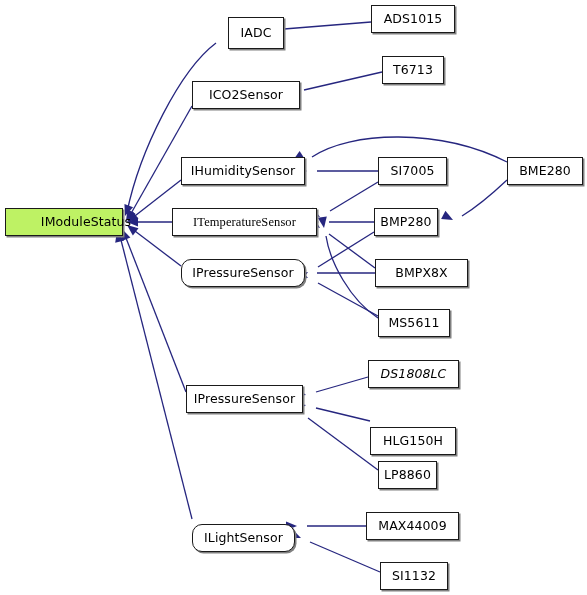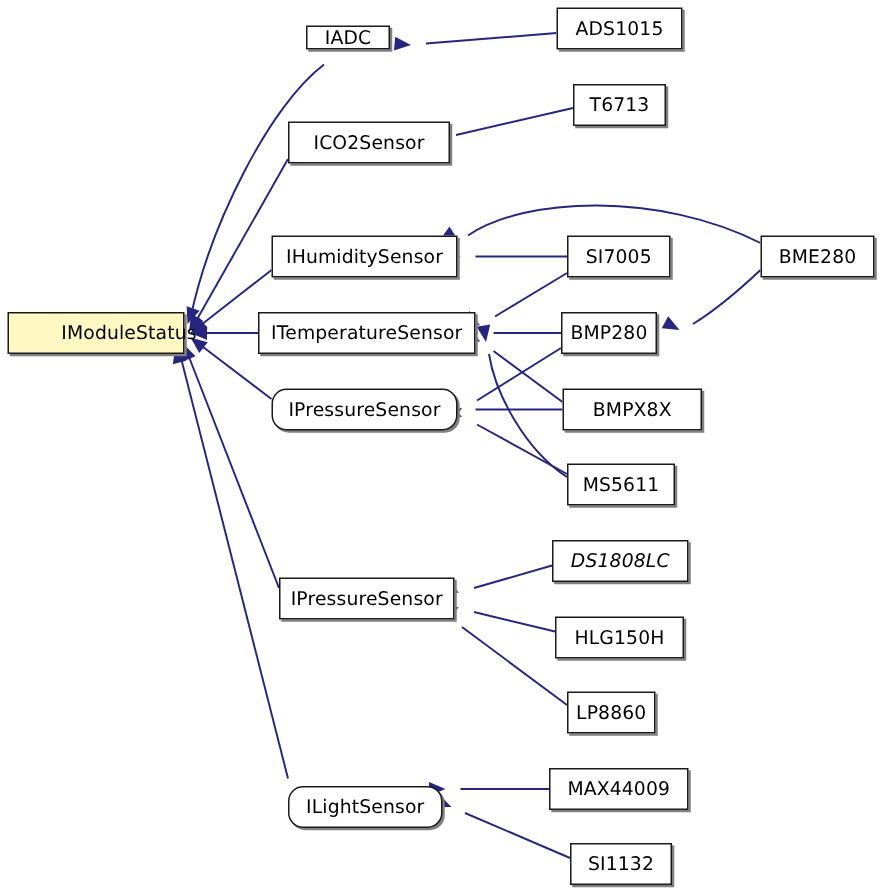--- a/index.html
+++ b/index.html
@@ -32,21 +32,21 @@
     line-height: 1;
     display: flex;
     align-items: center;
     justify-content: center;
     white-space: nowrap;
     box-shadow: 1.5px 1.5px 0 0 #808080;
     z-index: 5;
     letter-spacing: 0.1px;
   }
   .node.root {
-    background: #fef9c3;
+    background: #bef264;
     padding-left: 44px;
   }
 </style>
 </head>
 <body>
 
 <div id="diagram-root">
 
   <svg id="edge-layer" viewBox="0 0 587 595" width="587" height="595" xmlns="http://www.w3.org/2000/svg">
       <g>
@@ -144,63 +144,63 @@
       <g>
         <path d="M 380,572 L 310,542" fill="none" stroke="#26267f" stroke-width="1.3"></path>
         <polygon points="0,0 11,4.6 11,-4.6" fill="#26267f" transform="translate(301,538) rotate(203)"></polygon>
       </g>
     </svg>
 
   <div id="node-layer">
       <div class="node root" style="left: 5px; top: 208px; width: 118px; height: 28px;">
         <span>IModuleStatus</span>
       </div>
-      <div class="node" style="left: 204px; top: 17px; width: 56px; height: 16px;">
+      <div class="node" style="left: 228px; top: 17px; width: 56px; height: 32px;">
         <span>IADC</span>
       </div>
       <div class="node" style="left: 371px; top: 5px; width: 84px; height: 28px;">
         <span>ADS1015</span>
       </div>
       <div class="node" style="left: 192px; top: 81px; width: 108px; height: 28px;">
         <span>ICO2Sensor</span>
       </div>
       <div class="node" style="left: 382px; top: 56px; width: 62px; height: 28px;">
         <span>T6713</span>
       </div>
       <div class="node" style="left: 181px; top: 157px; width: 124px; height: 28px;">
         <span>IHumiditySensor</span>
       </div>
       <div class="node" style="left: 378px; top: 157px; width: 69px; height: 28px;">
         <span>SI7005</span>
       </div>
       <div class="node" style="left: 507px; top: 157px; width: 76px; height: 28px;">
         <span>BME280</span>
       </div>
-      <div class="node" style="left: 172px; top: 208px; width: 145px; height: 28px;">
+      <div class="node" style="left: 172px; top: 208px; width: 145px; height: 28px; font-family: Liberation Serif, serif;">
         <span>ITemperatureSensor</span>
       </div>
       <div class="node" style="left: 374px; top: 208px; width: 64px; height: 28px;">
         <span>BMP280</span>
       </div>
       <div class="node" style="left: 181px; top: 259px; width: 124px; height: 28px; border-radius: 10px;">
         <span>IPressureSensor</span>
       </div>
       <div class="node" style="left: 375px; top: 259px; width: 93px; height: 28px;">
         <span>BMPX8X</span>
       </div>
       <div class="node" style="left: 378px; top: 309px; width: 72px; height: 28px;">
         <span>MS5611</span>
       </div>
       <div class="node" style="left: 186px; top: 385px; width: 117px; height: 28px;">
         <span>IPressureSensor</span>
       </div>
       <div class="node" style="left: 368px; top: 360px; width: 91px; height: 28px; font-style: italic;">
         <span>DS1808LC</span>
       </div>
-      <div class="node" style="left: 370px; top: 411px; width: 86px; height: 28px; justify-content: center;">
+      <div class="node" style="left: 370px; top: 427px; width: 86px; height: 28px; justify-content: center;">
         <span>HLG150H</span>
       </div>
       <div class="node" style="left: 378px; top: 461px; width: 59px; height: 28px;">
         <span>LP8860</span>
       </div>
       <div class="node" style="left: 192px; top: 524px; width: 103px; height: 28px; border-radius: 10px;">
         <span>ILightSensor</span>
       </div>
       <div class="node" style="left: 366px; top: 512px; width: 93px; height: 28px;">
         <span>MAX44009</span>

